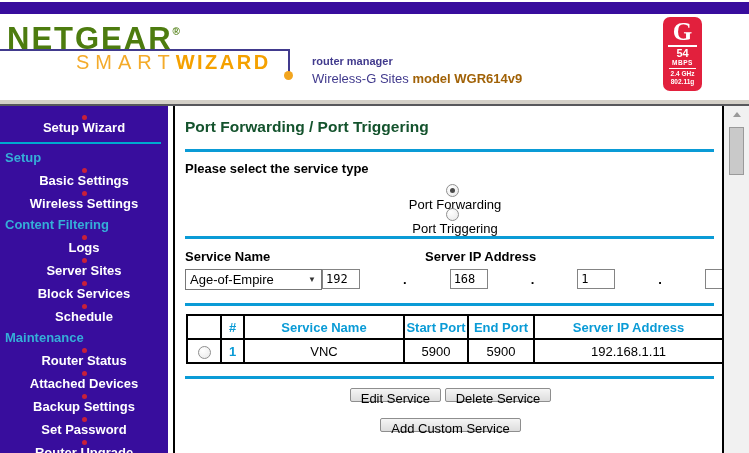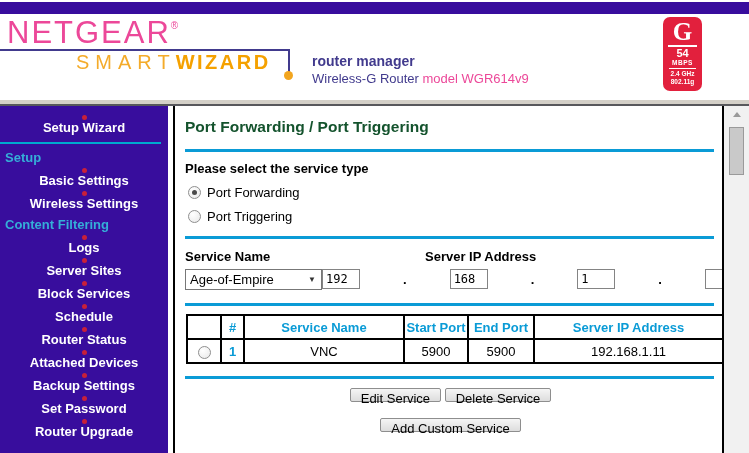--- a/index.html
+++ b/index.html
@@ -3,34 +3,34 @@
 <meta charset="utf-8">
 <style>
   * { margin: 0; padding: 0; box-sizing: border-box; }
   html, body { width: 749px; height: 453px; background: #fff; overflow: hidden;
     font-family: "Liberation Sans", sans-serif; }
 
   .stage { position: relative; width: 749px; height: 453px; background: #fff; }
 
   
   .topbar { position: absolute; top: 2px; left: 0; width: 749px; height: 12px; background: #380d9d; }
-  .brand { position: absolute; top: 9px; left: 7px; color: #ec4899; font-weight: normal;
+  .brand { position: absolute; top: 15px; left: 7px; color: #4d7c0f; font-weight: bold;
     font-size: 31px; letter-spacing: 2px; line-height: 33px; }
   .brand sup { font-size: 10px; letter-spacing: 0; vertical-align: 14px; }
   .logo-hline { position: absolute; top: 49px; left: 0; width: 289px; height: 2px; background: #413a8d; }
   .logo-vline { position: absolute; top: 49px; left: 288px; width: 2px; height: 25px; background: #413a8d; }
   .logo-dot { position: absolute; top: 71px; left: 284px; width: 9px; height: 9px;
     border-radius: 50%; background: #f2a51f; }
   .smartwizard { position: absolute; top: 52px; left: 76px; font-size: 20px; line-height: 21px; white-space: nowrap; }
   .sw-smart { color: #f4ab2a; letter-spacing: 6px; font-weight: 400; }
   .sw-wizard { color: #f5a100; letter-spacing: 2.5px; font-weight: bold; }
   .rm-block { position: absolute; top: 54px; left: 312px; color: #413a8d; }
-  .rm-line1 { font-size: 14px; font-weight: bold; line-height: 15px; }
+  .rm-line1 { font-size: 11px; font-weight: bold; line-height: 15px; }
   .rm-line2 { font-size: 13px; line-height: 15px; margin-top: 2px; }
-  .rm-model { color: #ec4899; }
+  .rm-model { color: #a16207; font-weight: bold; }
 
   .badge { position: absolute; top: 17px; left: 663px; width: 39px; height: 74px;
     background: #e2203d; border-radius: 7px; color: #fff; text-align: center; padding-top: 2px; }
   .badge-g { font-family: "Liberation Serif", serif; font-weight: bold; font-size: 25px; line-height: 25px; }
   .badge-rule { width: 29px; height: 2px; background: #fff; margin: 1px auto 1px; }
   .badge-rule2 { width: 27px; height: 1px; background: #fff; margin: 1px auto 1px; }
   .badge-54 { font-size: 11px; font-weight: bold; line-height: 11px; }
   .badge-mbps { font-size: 6.5px; font-weight: bold; line-height: 8px; letter-spacing: .5px; }
   .badge-small { font-size: 6.5px; font-weight: bold; line-height: 8px; }
 
@@ -50,21 +50,21 @@
   .side-divider { height: 2px; background: #00a9cf; margin: 4px 7px 3px 0; }
 
   .frame-border-left { position: absolute; top: 106px; left: 173px; width: 2px; height: 347px; background: #000; }
   .frame-border-right { position: absolute; top: 106px; left: 722px; width: 2px; height: 347px; background: #000; }
 
   .content { position: absolute; top: 106px; left: 175px; width: 547px; height: 347px;
     background: #fff; padding: 9px 6px 0 10px; font-size: 13px; color: #000; }
   .page-title { color: #14532d; font-size: 15.5px; font-weight: bold; line-height: 20px; margin-top: 2px; }
   .bluerule { height: 3px; background: #0a9bd6; border: 0; margin: 12px 2px 0 0; }
   .section-label { font-weight: bold; margin-top: 9px; }
-  .radio-row { display: flex; align-items: center; margin: 8px 0 0 3px; height: 16px; }
+  .radio-row { display: flex; align-items: center; margin: 8px 0 0 3px; height: 16px; flex-direction: column; }
   .radio { width: 13px; height: 13px; border-radius: 50%; border: 1px solid #8f8f8f;
     background: radial-gradient(circle at 35% 30%, #ffffff, #e8e8e8); position: relative; flex: 0 0 auto; }
   .radio.checked::after { content: ""; position: absolute; left: 3px; top: 3px; width: 5px; height: 5px;
     border-radius: 50%; background: #4a4a4a; }
   .radio-label { margin-left: 6px; }
 
   .form-labels { display: flex; margin-top: 10px; font-weight: bold; }
   .form-labels .col1 { width: 240px; }
   .form-row { display: flex; align-items: flex-start; margin-top: 5px; height: 22px; }
   .form-row .col1 { width: 240px; }
@@ -103,21 +103,21 @@
 <div class="stage">
 
   <div class="topbar"></div>
   <div class="brand"><span>NETGEAR</span><sup>®</sup></div>
   <div class="logo-hline"></div>
   <div class="logo-vline"></div>
   <div class="logo-dot"></div>
   <div class="smartwizard"><span class="sw-smart">SMART</span><span class="sw-wizard">WIZARD</span></div>
   <div class="rm-block">
     <div class="rm-line1">router manager</div>
-    <div class="rm-line2"><span>Wireless-G Router </span><span class="rm-model">model WGR614v9</span></div>
+    <div class="rm-line2"><span>Wireless-G Sites </span><span class="rm-model">model WGR614v9</span></div>
   </div>
   <div class="badge">
     <div class="badge-g">G</div>
     <div class="badge-rule"></div>
     <div class="badge-54">54</div>
     <div class="badge-mbps">MBPS</div>
     <div class="badge-rule2"></div>
     <div class="badge-small">2.4 GHz</div>
     <div class="badge-small">802.11g</div>
   </div>
@@ -149,20 +149,21 @@
         <span>Server Sites</span>
       </div>
     <div class="side-item">
         <span class="bullet"></span>
         <span>Block Services</span>
       </div>
     <div class="side-item">
         <span class="bullet"></span>
         <span>Schedule</span>
       </div>
+    <div class="side-header">Maintenance</div>
     <div class="side-item">
         <span class="bullet"></span>
         <span>Router Status</span>
       </div>
     <div class="side-item">
         <span class="bullet"></span>
         <span>Attached Devices</span>
       </div>
     <div class="side-item">
         <span class="bullet"></span>

